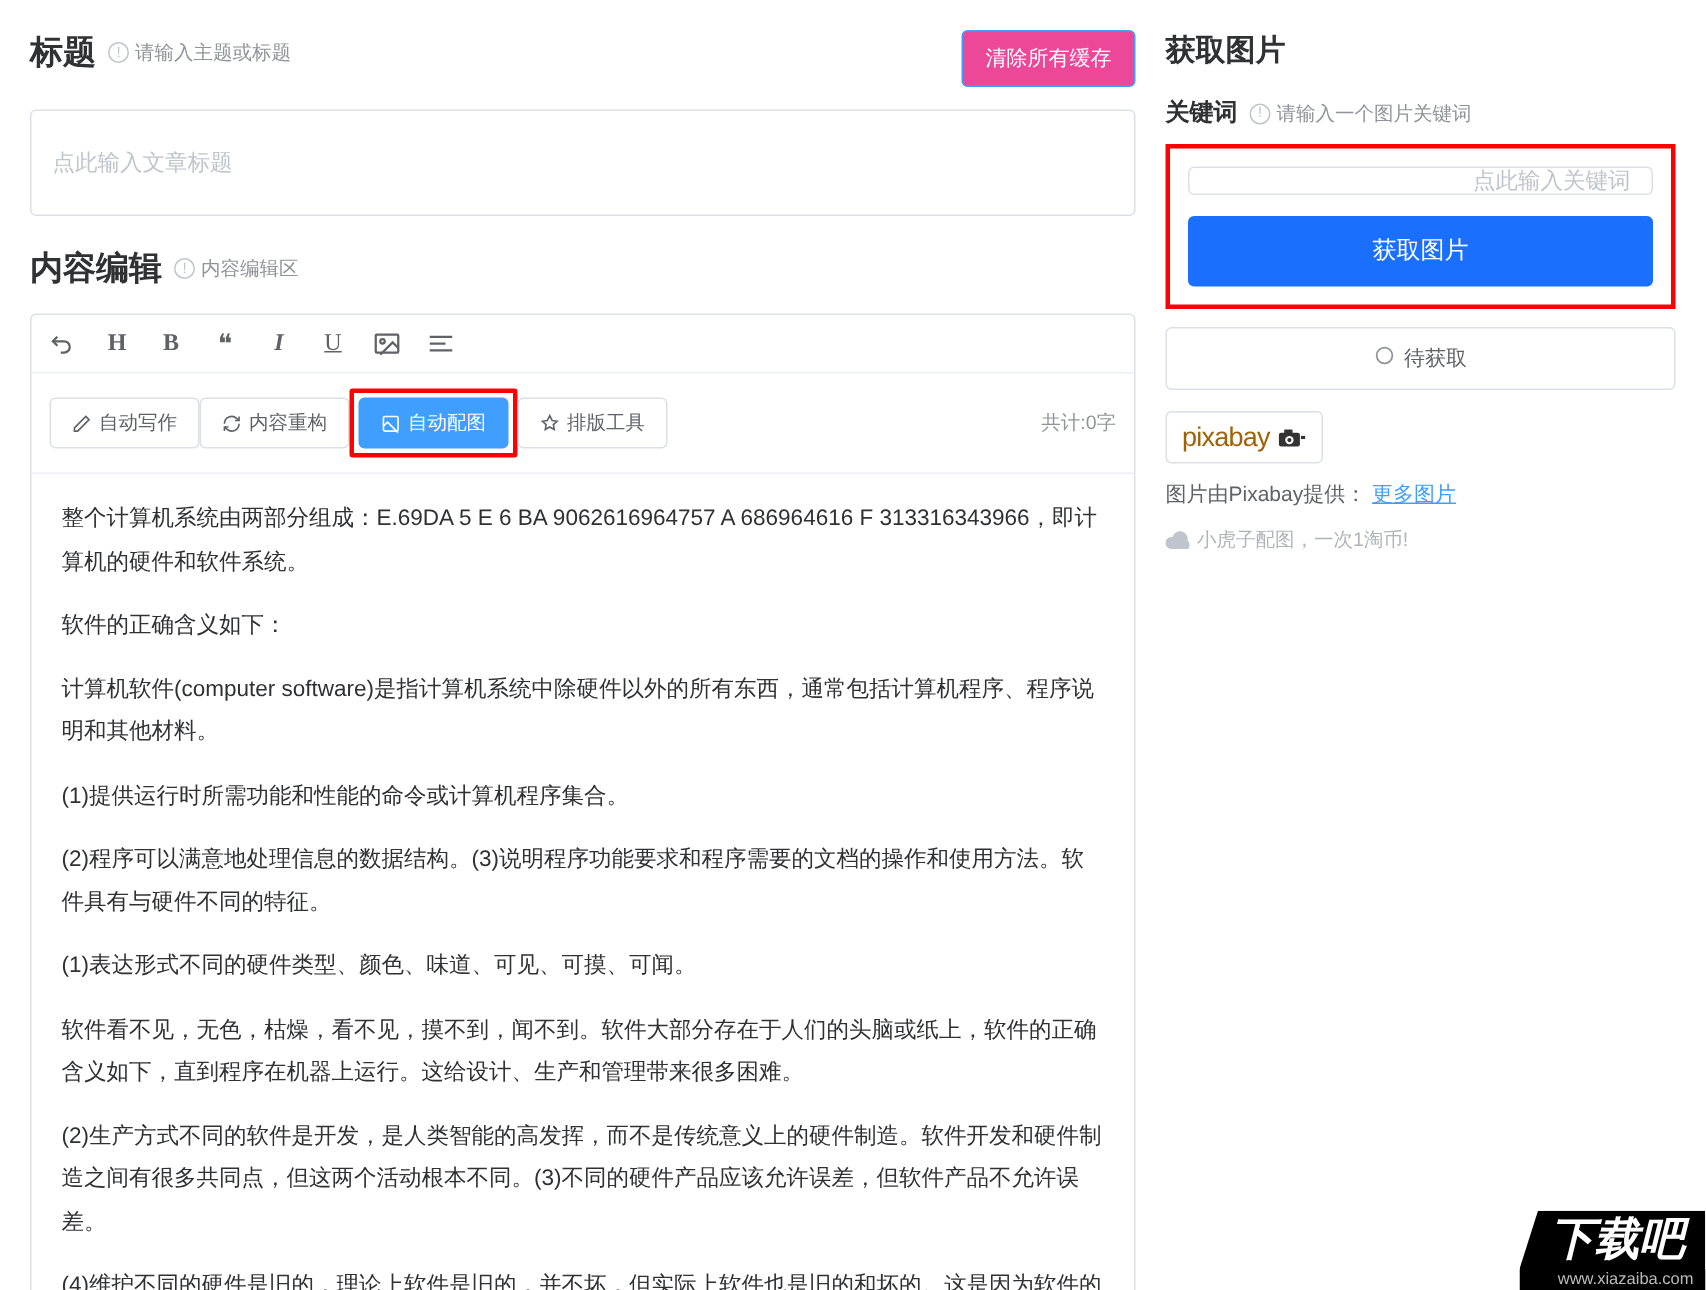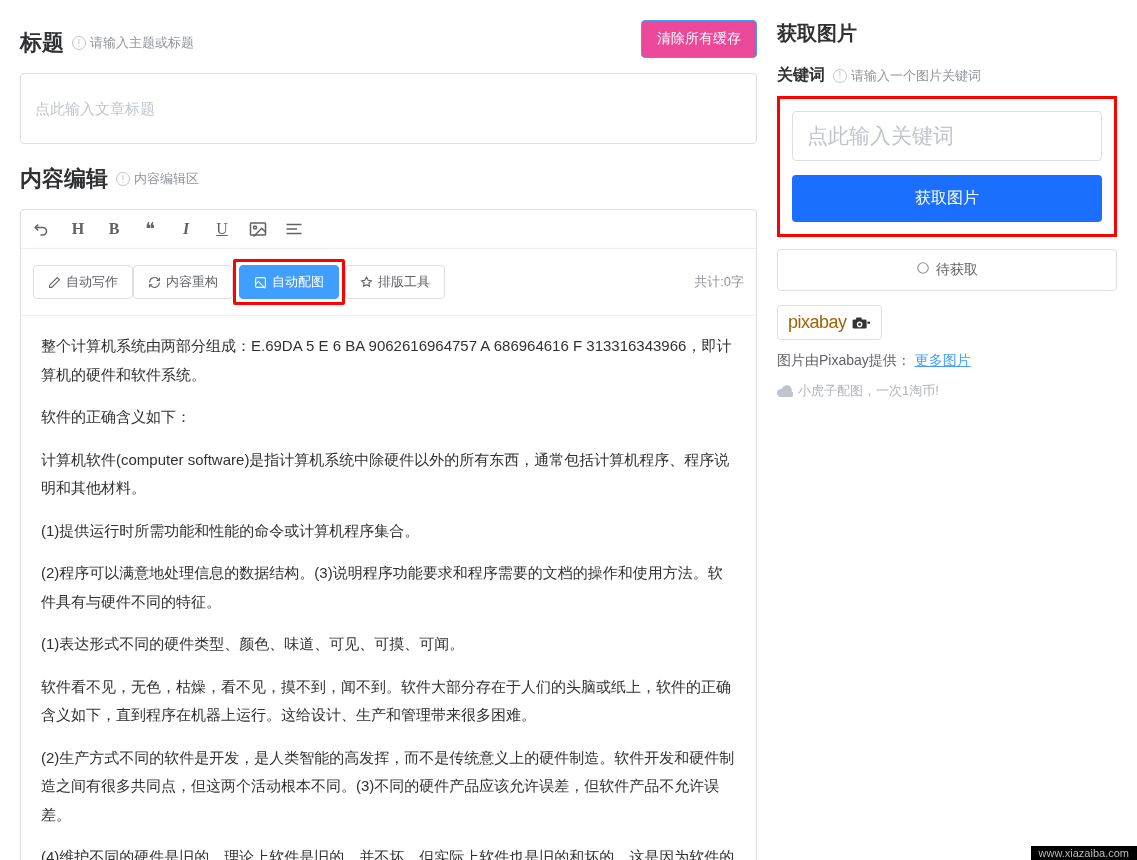--- a/index.html
+++ b/index.html
@@ -1,20 +1,20 @@
 <!DOCTYPE html>
 <html><head>
 <meta charset="utf-8">
 <style>
 * { box-sizing: border-box; margin: 0; padding: 0; }
 body { font-family: "Microsoft YaHei", Arial, sans-serif; font-size: 14px; color: #303133; background: #fff; width: 1137px; }
 .container { display: flex; padding: 20px; gap: 20px; }
 .left-panel { flex: 1; min-width: 0; }
 .right-panel { width: 340px; }
-.section-header { display: flex; align-items: flex-end; justify-content: space-between; margin-bottom: 15px; }
+.section-header { display: flex; align-items: flex-start; justify-content: space-between; margin-bottom: 15px; }
 .section-title-group { display: flex; align-items: center; gap: 8px; }
 .section-title { font-size: 22px; font-weight: 600; color: #303133; }
 .section-hint { font-size: 13px; color: #909399; display: flex; align-items: center; gap: 4px; }
 .hint-icon { width: 14px; height: 14px; border: 1px solid #c0c4cc; border-radius: 50%; display: inline-flex; align-items: center; justify-content: center; font-size: 10px; color: #c0c4cc; }
 .btn { display: inline-flex; align-items: center; justify-content: center; padding: 9px 15px; border-radius: 4px; cursor: pointer; font-size: 14px; border: 1px solid #dcdfe6; background: #fff; color: #606266; gap: 5px; }
 .btn-primary { background: #ec4899; color: #fff; border-color: #409eff; }
 .input-text { width: 100%; padding: 26px 14px; border: 1px solid #dcdfe6; border-radius: 4px; font-size: 15px; color: #606266; }
 .input-text::placeholder { color: #c0c4cc; }
 .title-input { margin-bottom: 20px; }
 .editor-box { border: 1px solid #dcdfe6; border-radius: 4px; }
@@ -24,21 +24,21 @@
 .action-btn { display: inline-flex; align-items: center; padding: 7px 14px; border: 1px solid #dcdfe6; border-radius: 4px; font-size: 13px; color: #606266; gap: 5px; cursor: pointer; }
 .action-btn.active { background: #409eff; color: #fff; border-color: #409eff; }
 .highlight-box { border: 3px solid #ff0000; padding: 3px; border-radius: 2px; }
 .char-count { margin-left: auto; font-size: 13px; color: #909399; }
 .editor-content { padding: 16px 20px; color: #303133; font-size: 15px; line-height: 1.9; }
 .editor-content p { margin-bottom: 14px; }
 .right-section-title { font-size: 20px; font-weight: 600; margin-bottom: 18px; }
 .keyword-label { display: flex; align-items: center; gap: 8px; margin-bottom: 10px; }
 .keyword-label .label-text { font-size: 16px; font-weight: 600; }
 .keyword-box { border: 3px solid #ff0000; padding: 12px; margin-bottom: 12px; }
-.keyword-input { width: 100%; padding: 12px 14px; border: 1px solid #dcdfe6; border-radius: 4px; font-size: 21px; margin-bottom: 14px; }
+.keyword-input { width: 100%; padding: 0 14px; border: 1px solid #dcdfe6; border-radius: 4px; font-size: 15px; margin-bottom: 14px; text-align: right; }
 .keyword-input::placeholder { color: #c0c4cc; }
 .get-image-btn { width: 100%; padding: 13px; background: #1b6fff; color: #fff; border: none; border-radius: 4px; font-size: 16px; cursor: pointer; }
 .pending-btn { width: 100%; padding: 11px; border: 1px solid #dcdfe6; border-radius: 4px; background: #fff; color: #606266; display: flex; justify-content: center; gap: 6px; margin-bottom: 14px; font-size: 14px; }
 .pixabay-badge { display: inline-flex; align-items: center; border: 1px solid #dcdfe6; border-radius: 4px; padding: 6px 10px; margin-bottom: 12px; font-family: Arial, sans-serif; }
 .pixabay-text { font-size: 18px; color: #a16207; letter-spacing: -0.5px; }
 .pixabay-cam { margin-left: 4px; font-size: 16px; }
 .provider-line { font-size: 14px; color: #606266; margin-bottom: 12px; }
 .provider-link { color: #409eff; text-decoration: underline; }
 .footer-note { font-size: 13px; color: #b0b3b8; display: flex; align-items: center; gap: 5px; }
 .wm-wrap { position: fixed; right: 0; bottom: 0; text-align: right; }
@@ -196,14 +196,15 @@
     <div class="footer-note">
       <svg width="16" height="12" viewBox="0 0 24 18" fill="#c0c4cc">
           <path d="M19 18H6a6 6 0 1 1 1-11.9A7 7 0 0 1 22 10a4 4 0 0 1-3 8z"></path>
         </svg>
       <span>小虎子配图，一次1淘币!</span>
     </div>
   </div>
 </div>
 
 <div class="wm-wrap">
+  <div class="wm-main">下载吧</div>
   <div class="wm-url">www.xiazaiba.com</div>
 </div>
 
 </body></html>

